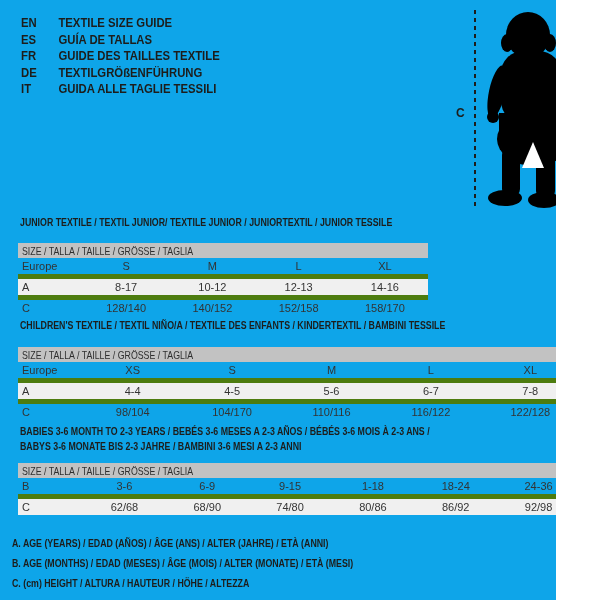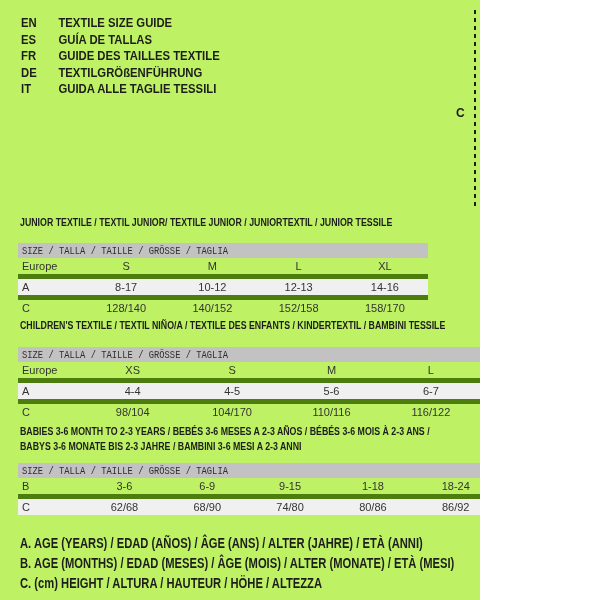--- a/index.html
+++ b/index.html
@@ -1,20 +1,20 @@
 <!DOCTYPE html>
 <html><head>
 <meta charset="utf-8">
 <style>
   html,body { margin:0; padding:0; }
   body {
     width:600px; height:600px; background:#ffffff;
     font-family:"Liberation Sans", sans-serif; color:#1d1d1b;
   }
-  .canvas { position:relative; width:480px; height:600px; overflow:hidden; background:#bef264; }
+  .canvas { position:relative; width:556px; height:600px; overflow:hidden; background:#0ea5e9; }
 
   
   .langs { position:absolute; left:21px; top:15px; }
   .lang-row {
     display:flex; line-height:16.5px; font-size:13px; font-weight:bold;
     transform:scaleX(0.87); transform-origin:left center; white-space:nowrap;
   }
   .lang-code { width:43px; }
 
   
@@ -35,29 +35,29 @@
   }
 
   
   .size-table { position:absolute; border-collapse:collapse; table-layout:fixed; font-size:11px; }
   #table1 { left:18px; top:243px; width:410px; }
   #table2 { left:18px; top:347px; width:562px; }
   #table3 { left:18px; top:463px; width:562px; }
   .size-table col.c-label { width:65px; }
   .size-table td { height:16px; padding:0; text-align:center; color:#333333; font-weight:normal; }
   .size-table tr.bar td {
-    background:#c2c2c2; height:15px; text-align:left; padding-left:4px; color:#2e2e2e;font-family:Liberation Mono, monospace;
+    background:#c2c2c2; height:15px; text-align:left; padding-left:4px; color:#2e2e2e;
   }
   .size-table td.rowlabel { text-align:left; padding-left:4px; }
   .size-table tr.body-row { border-bottom:5px solid #4d7c0f; }
   .size-table tr.body-row:last-child { border-bottom:none; }
   .size-table tr.shaded td { background:#f0f0f0; }
 
   
-  .footnotes { position:absolute; left:20px; top:533px; font-size:14px; font-weight:bold; line-height:20px; }
+  .footnotes { position:absolute; left:12px; top:533px; font-size:11px; font-weight:bold; line-height:20px; }
   .footnote { transform:scaleX(0.8); transform-origin:left center; white-space:nowrap; }
 </style>
 </head>
 <body>
 
 <div class="canvas">
 
   <div class="langs">
     <div class="lang-row">
       <span class="lang-code">EN</span>

